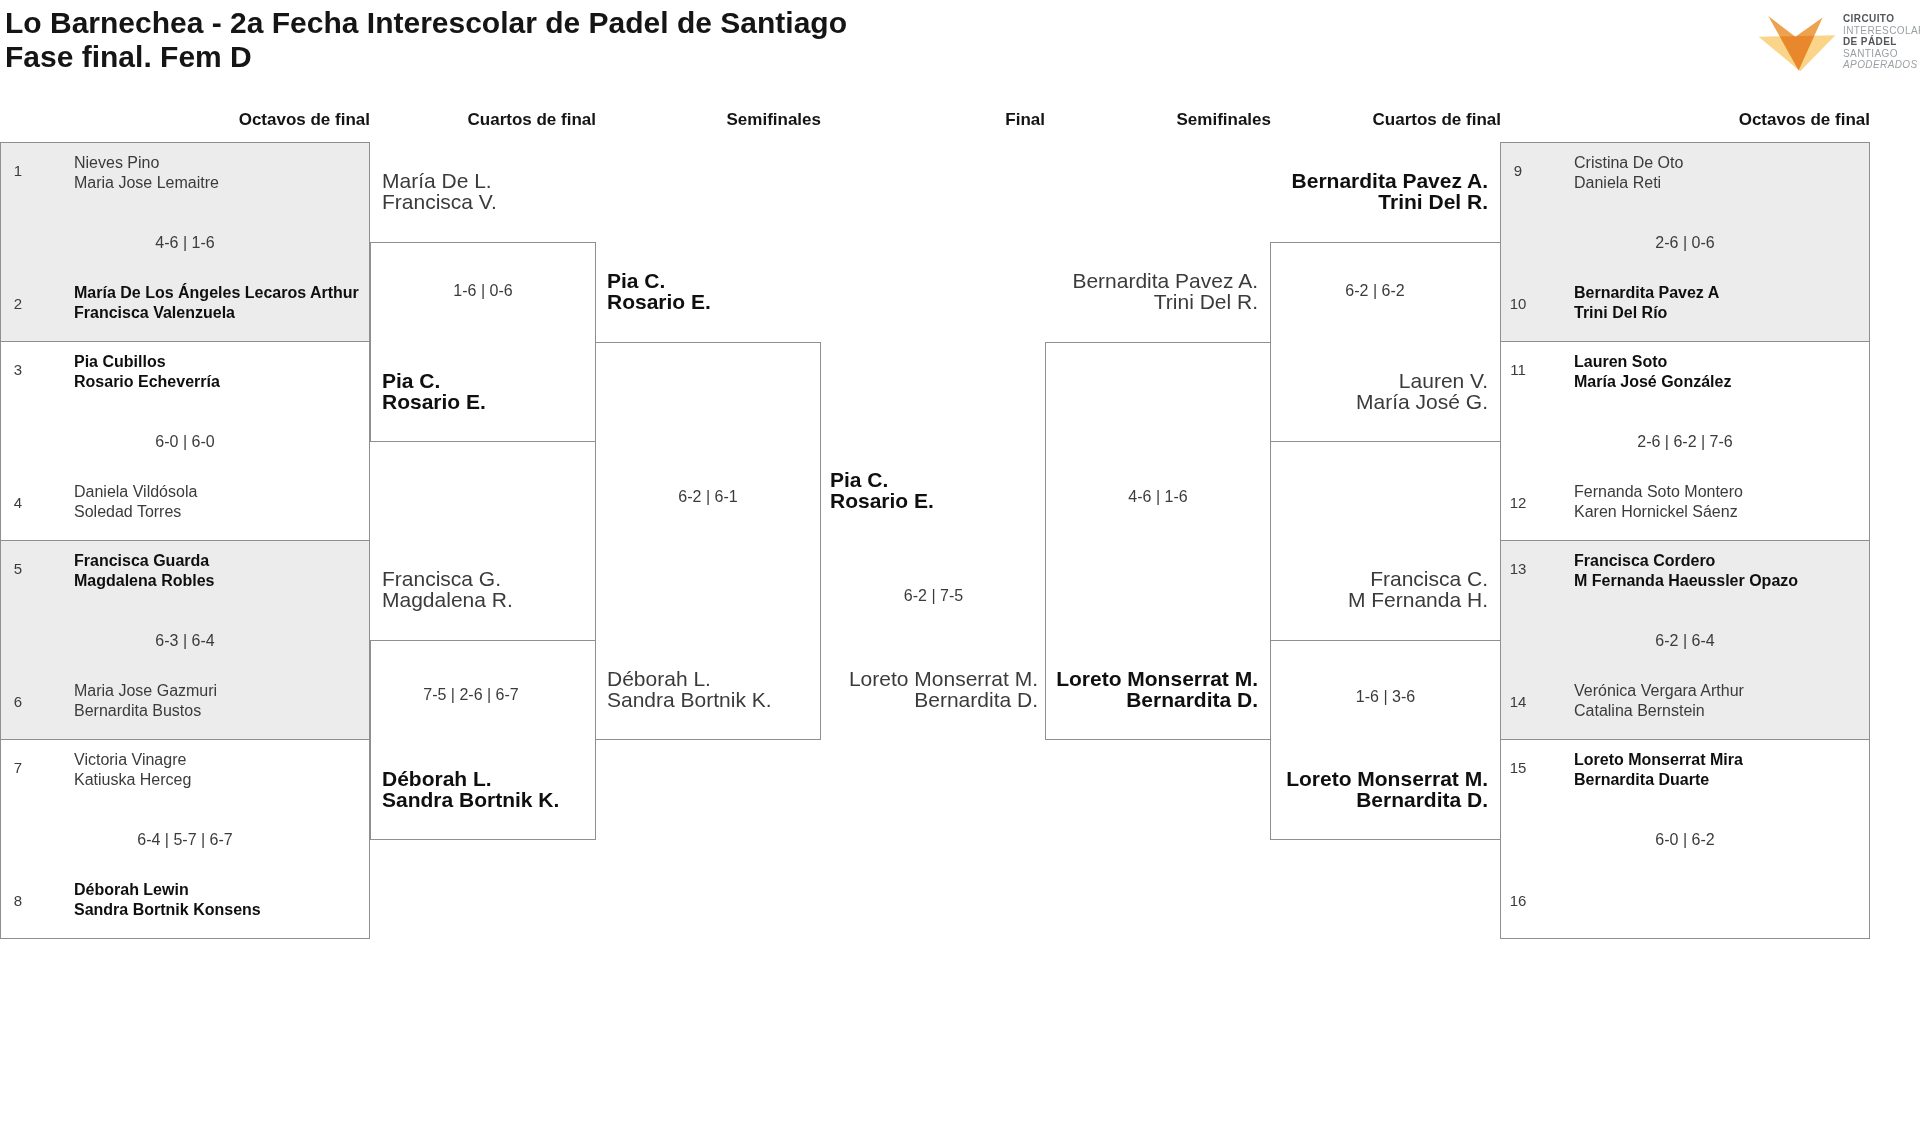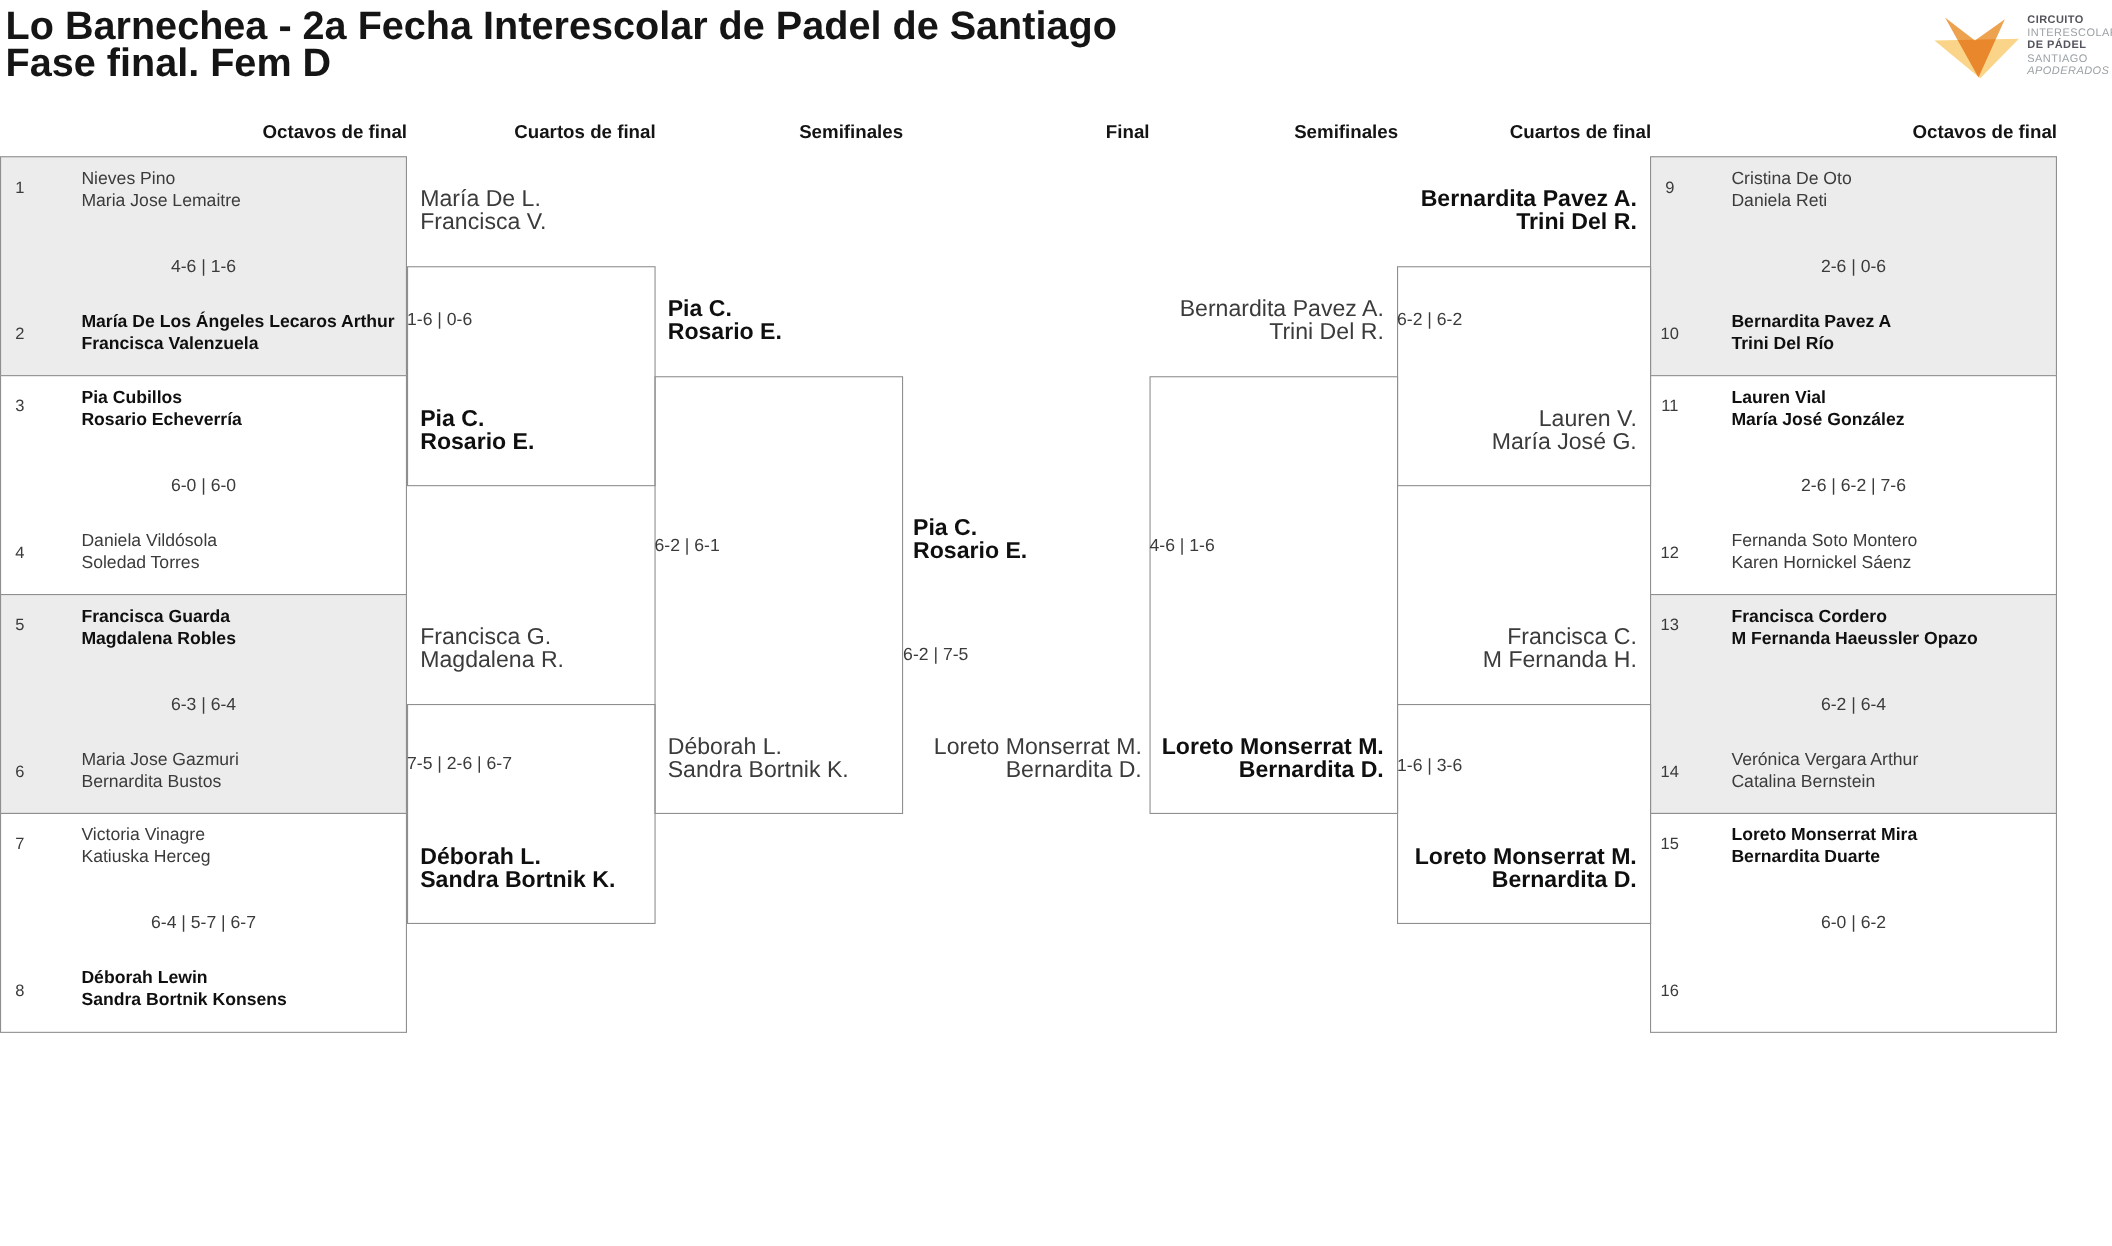--- a/index.html
+++ b/index.html
@@ -1,18 +1,18 @@
 <!DOCTYPE html>
 <html><head>
 <meta charset="utf-8">
 <style>
   html,body{margin:0;padding:0;background:#fff;}
   .page{position:relative;width:1920px;height:1133px;background:#ffffff;overflow:hidden;
         font-family:"Liberation Sans","DejaVu Sans",sans-serif;color:#222;}
-  .title{position:absolute;left:5px;top:6px;font-size:36px;line-height:34px;font-weight:700;color:#151515;}
+  .title{position:absolute;left:5px;top:6px;font-size:30px;line-height:34px;font-weight:700;color:#151515;}
   .title div{white-space:nowrap;}
   
   .logo{position:absolute;left:1757px;top:8px;width:160px;height:66px;}
   .logo svg{position:absolute;left:0;top:0;}
   .logo-text{position:absolute;left:86px;top:5px;font-size:10px;line-height:11.5px;letter-spacing:.4px;}
   .lt-dark{color:#54555c;font-weight:700;}
   .lt-light{color:#9aa0a4;}
   .lt-italic{font-style:italic;}
   
   .rh{position:absolute;top:110px;font-size:17px;font-weight:700;color:#141414;text-align:right;}
@@ -24,21 +24,21 @@
   .team div{white-space:nowrap;margin-left:42px;}
   .loserT{font-weight:400;color:#3b3b3b;}
   .winnerT{font-weight:700;color:#0f0f0f;}
   .score{position:absolute;left:0;width:100%;text-align:center;font-size:16px;line-height:22px;color:#3b3b3b;}
   
   .qbox{position:absolute;border:1px solid #8f8f8f;box-sizing:border-box;background:transparent;}
   
   .label{position:absolute;font-size:21px;line-height:21px;}
   .label div{white-space:nowrap;}
   .ralign{text-align:right;}
-  .fscore{position:absolute;text-align:left;font-size:16px;line-height:22px;color:#3b3b3b;}
+  .fscore{position:absolute;text-align:center;font-size:16px;line-height:22px;color:#3b3b3b;}
 </style>
 </head>
 <body>
 
 <div class="page">
 
   <div class="title">
     <div>Lo Barnechea - 2a Fecha Interescolar de Padel de Santiago</div>
     <div>Fase final. Fem D</div>
   </div>
@@ -131,21 +131,21 @@
     <div class="seed" style="top:152px">10</div>
     <div class="team winnerT" style="top:140px">
       <div>Bernardita Pavez A</div>
       <div>Trini Del Río</div>
     </div>
   </div>
 
   <div class="obox" style="left:1500px;top:341px">
     <div class="seed" style="top:19px">11</div>
     <div class="team winnerT" style="top:10px">
-      <div>Lauren Vial</div>
+      <div>Lauren Soto</div>
       <div>María José González</div>
     </div>
     <div class="score" style="top:89px">2-6 | 6-2 | 7-6</div>
     <div class="seed" style="top:152px">12</div>
     <div class="team loserT" style="top:140px">
       <div>Fernanda Soto Montero</div>
       <div>Karen Hornickel Sáenz</div>
     </div>
   </div>
 

